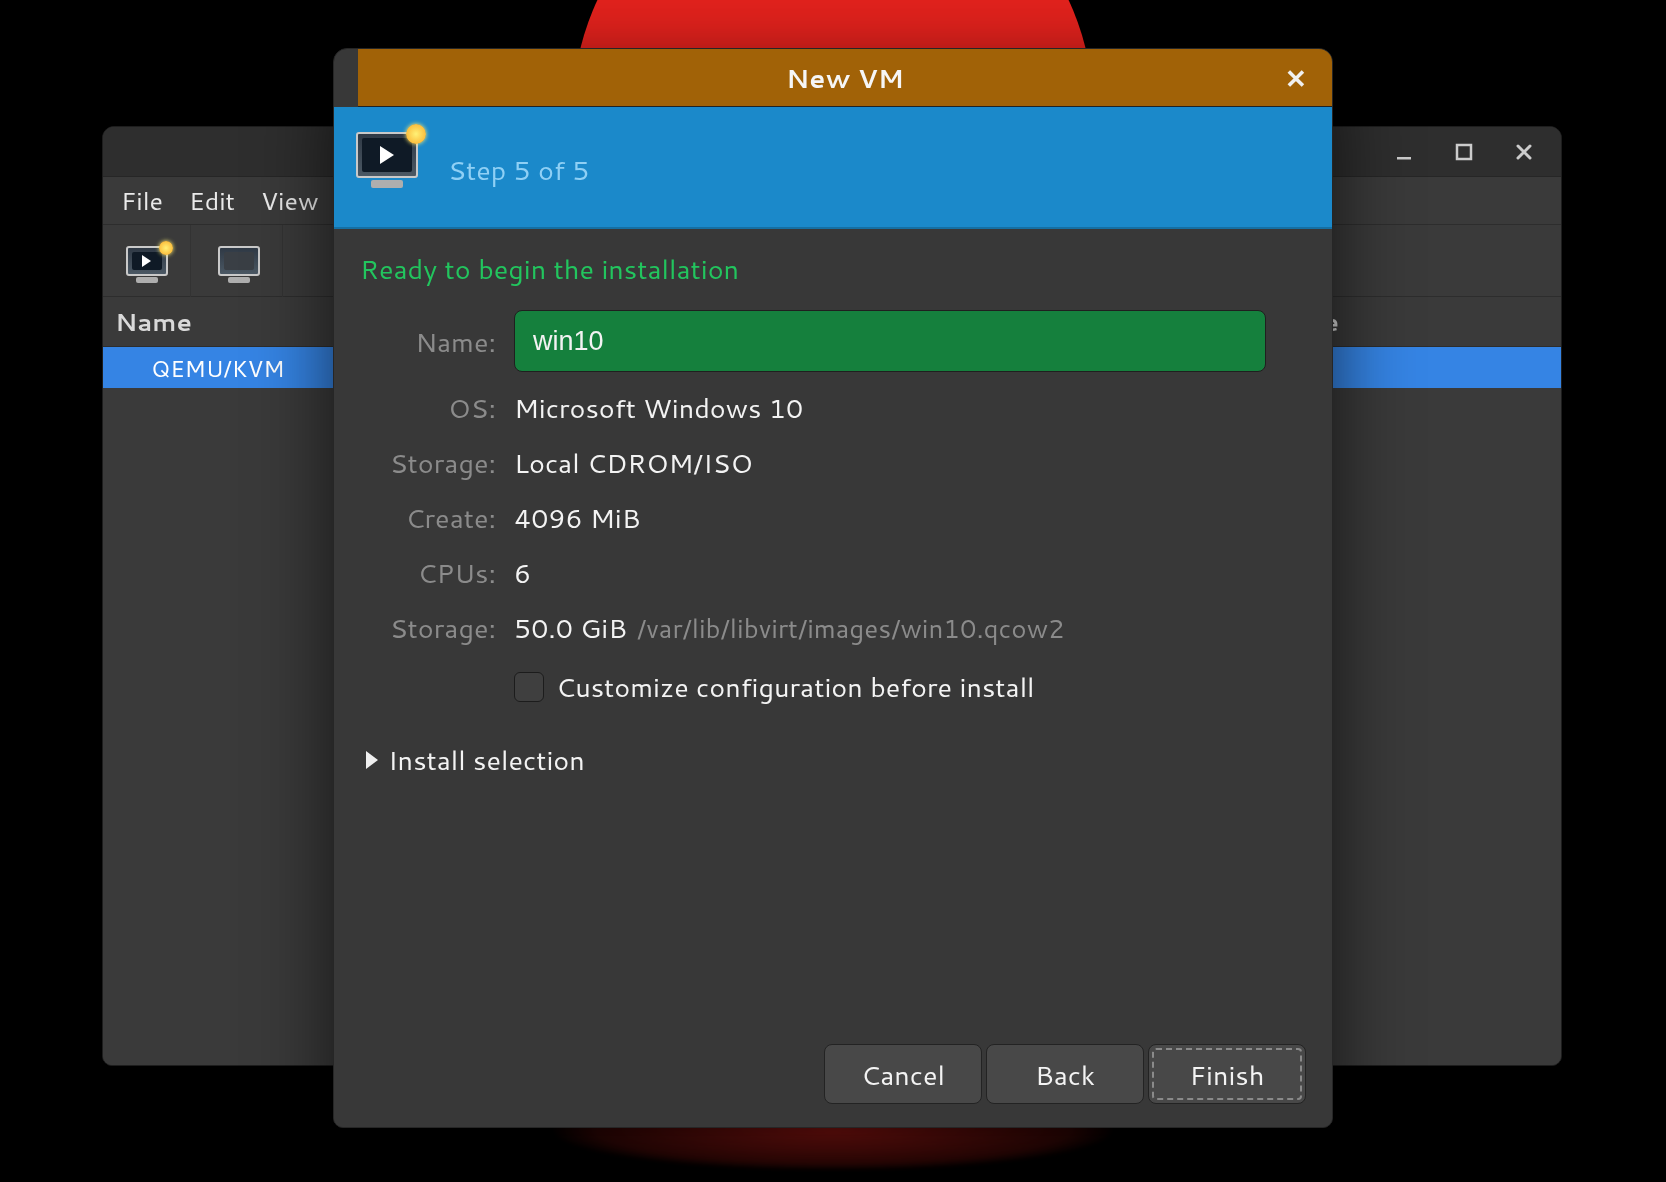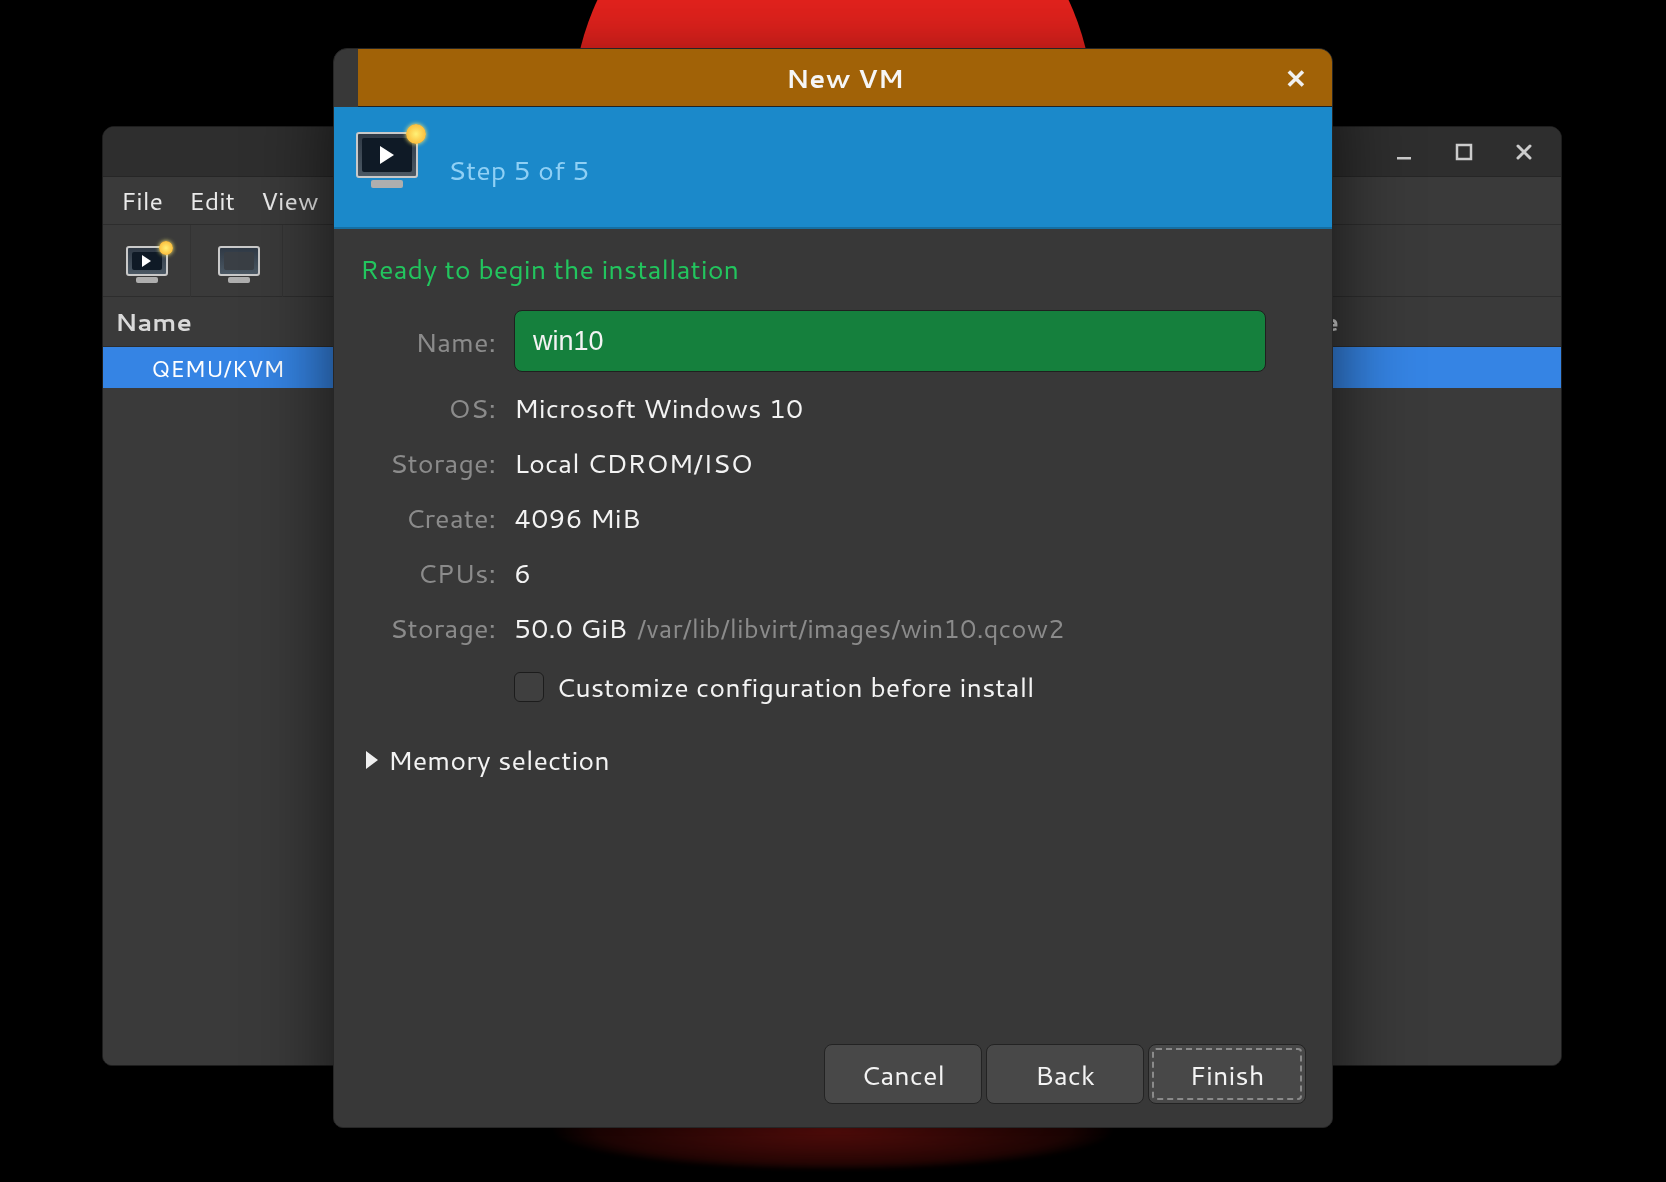--- a/index.html
+++ b/index.html
@@ -404,21 +404,21 @@
 
         <div></div>
         <div class="customize-row">
           <div class="checkbox"></div>
           <span>Customize configuration before install</span>
         </div>
       </div>
 
       <div class="network-row">
         <span class="disclosure"></span>
-        <span>Memory selection</span>
+        <span>Install selection</span>
       </div>
     </div>
 
     <div class="dlg-footer">
       <div class="btn">Cancel</div>
       <div class="btn">Back</div>
       <div class="btn default">Finish</div>
     </div>
   </div>
 </div>

